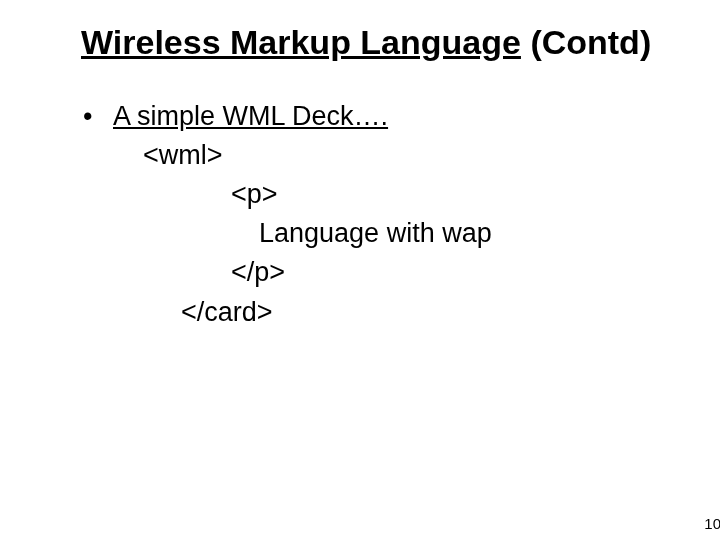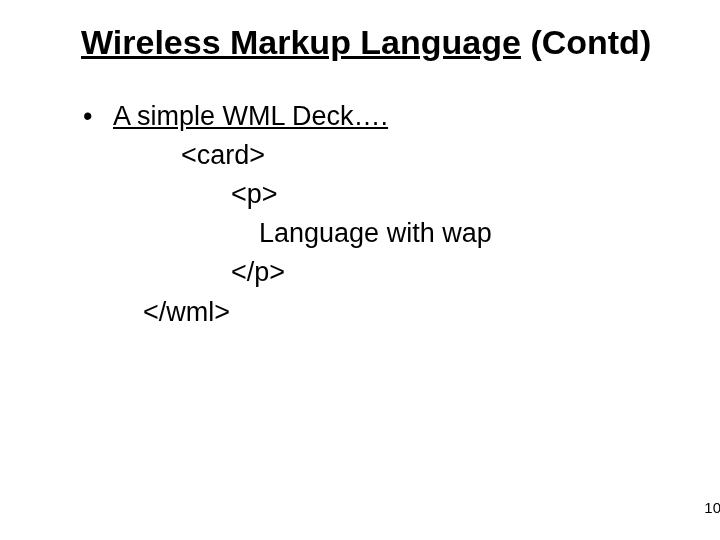--- a/index.html
+++ b/index.html
@@ -48,39 +48,39 @@
     font-size: 27px;
     line-height: 1.45;
   }
   .ind1 { padding-left: 62px; }
   .ind2 { padding-left: 100px; }
   .ind3 { padding-left: 150px; }
   .ind4 { padding-left: 178px; }
   .page-number {
     position: absolute;
     right: 28px;
-    bottom: 24px;
+    bottom: 8px;
     font-size: 15px;
   }
 </style>
 </head>
 <body>
 
 <div class="page">
 
   <h1 class="title">
     <span class="ul">Wireless Markup Language</span><span> (Contd)</span>
   </h1>
 
   <div class="bullet-row">
     <div class="bullet-dot">•</div>
     <div class="bullet-text-col">A simple WML Deck….</div>
   </div>
 
-  <div class="code-line ind2">&lt;card&gt;</div>
+  <div class="code-line ind1">&lt;wml&gt;</div>
   <div class="code-line ind3">&lt;p&gt;</div>
   <div class="code-line ind4">Language with wap</div>
   <div class="code-line ind3">&lt;/p&gt;</div>
-  <div class="code-line ind1">&lt;/wml&gt;</div>
+  <div class="code-line ind2">&lt;/card&gt;</div>
 
   <div class="page-number">10</div>
 
 </div>
 
 </body></html>

